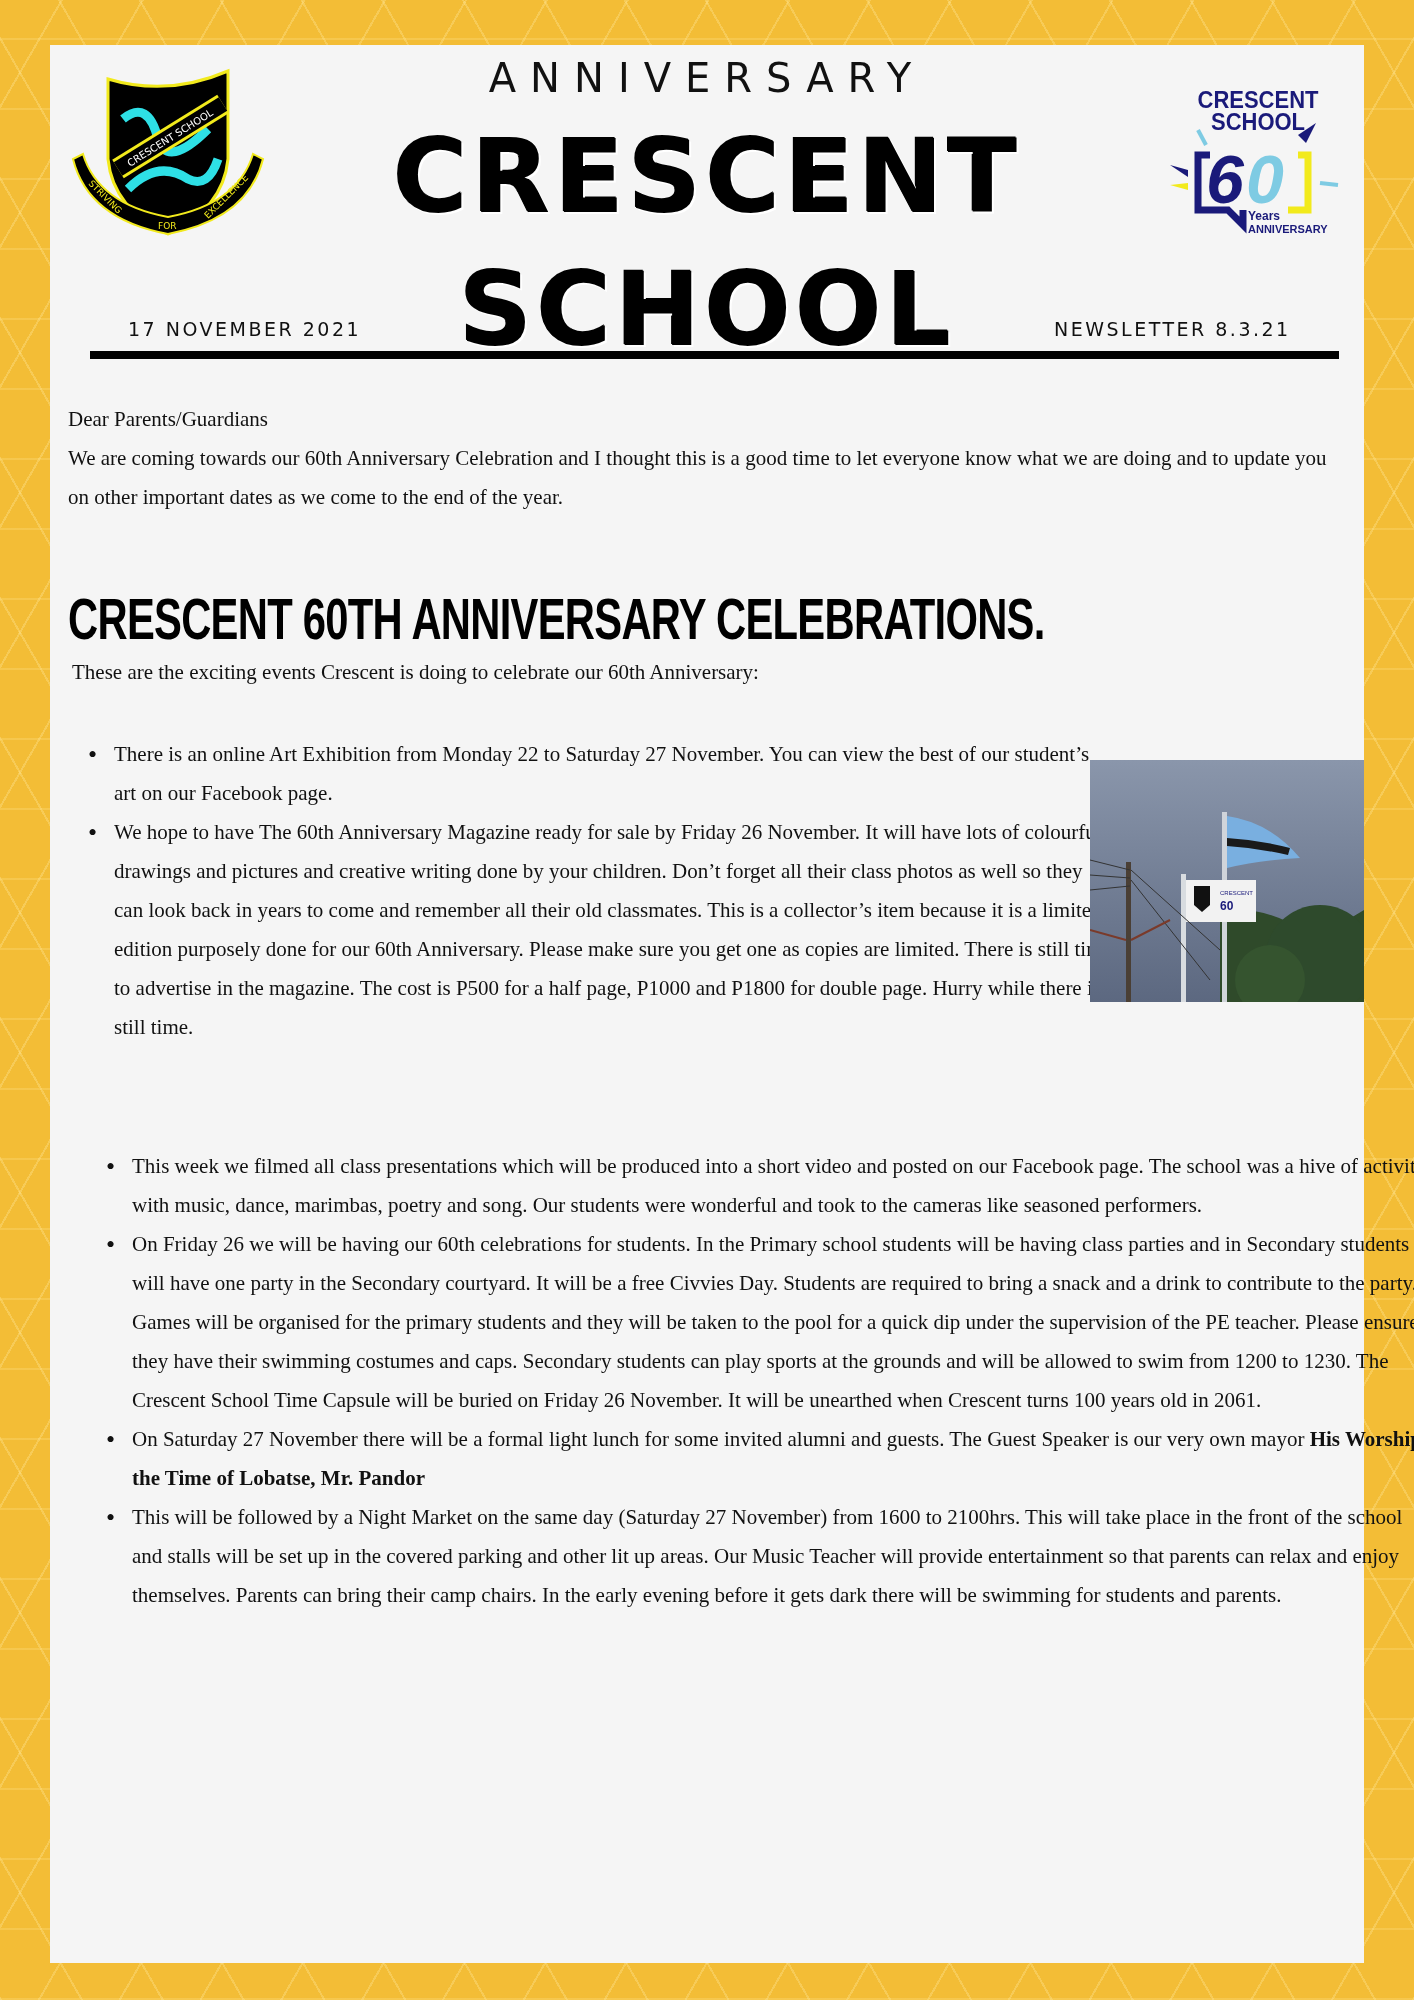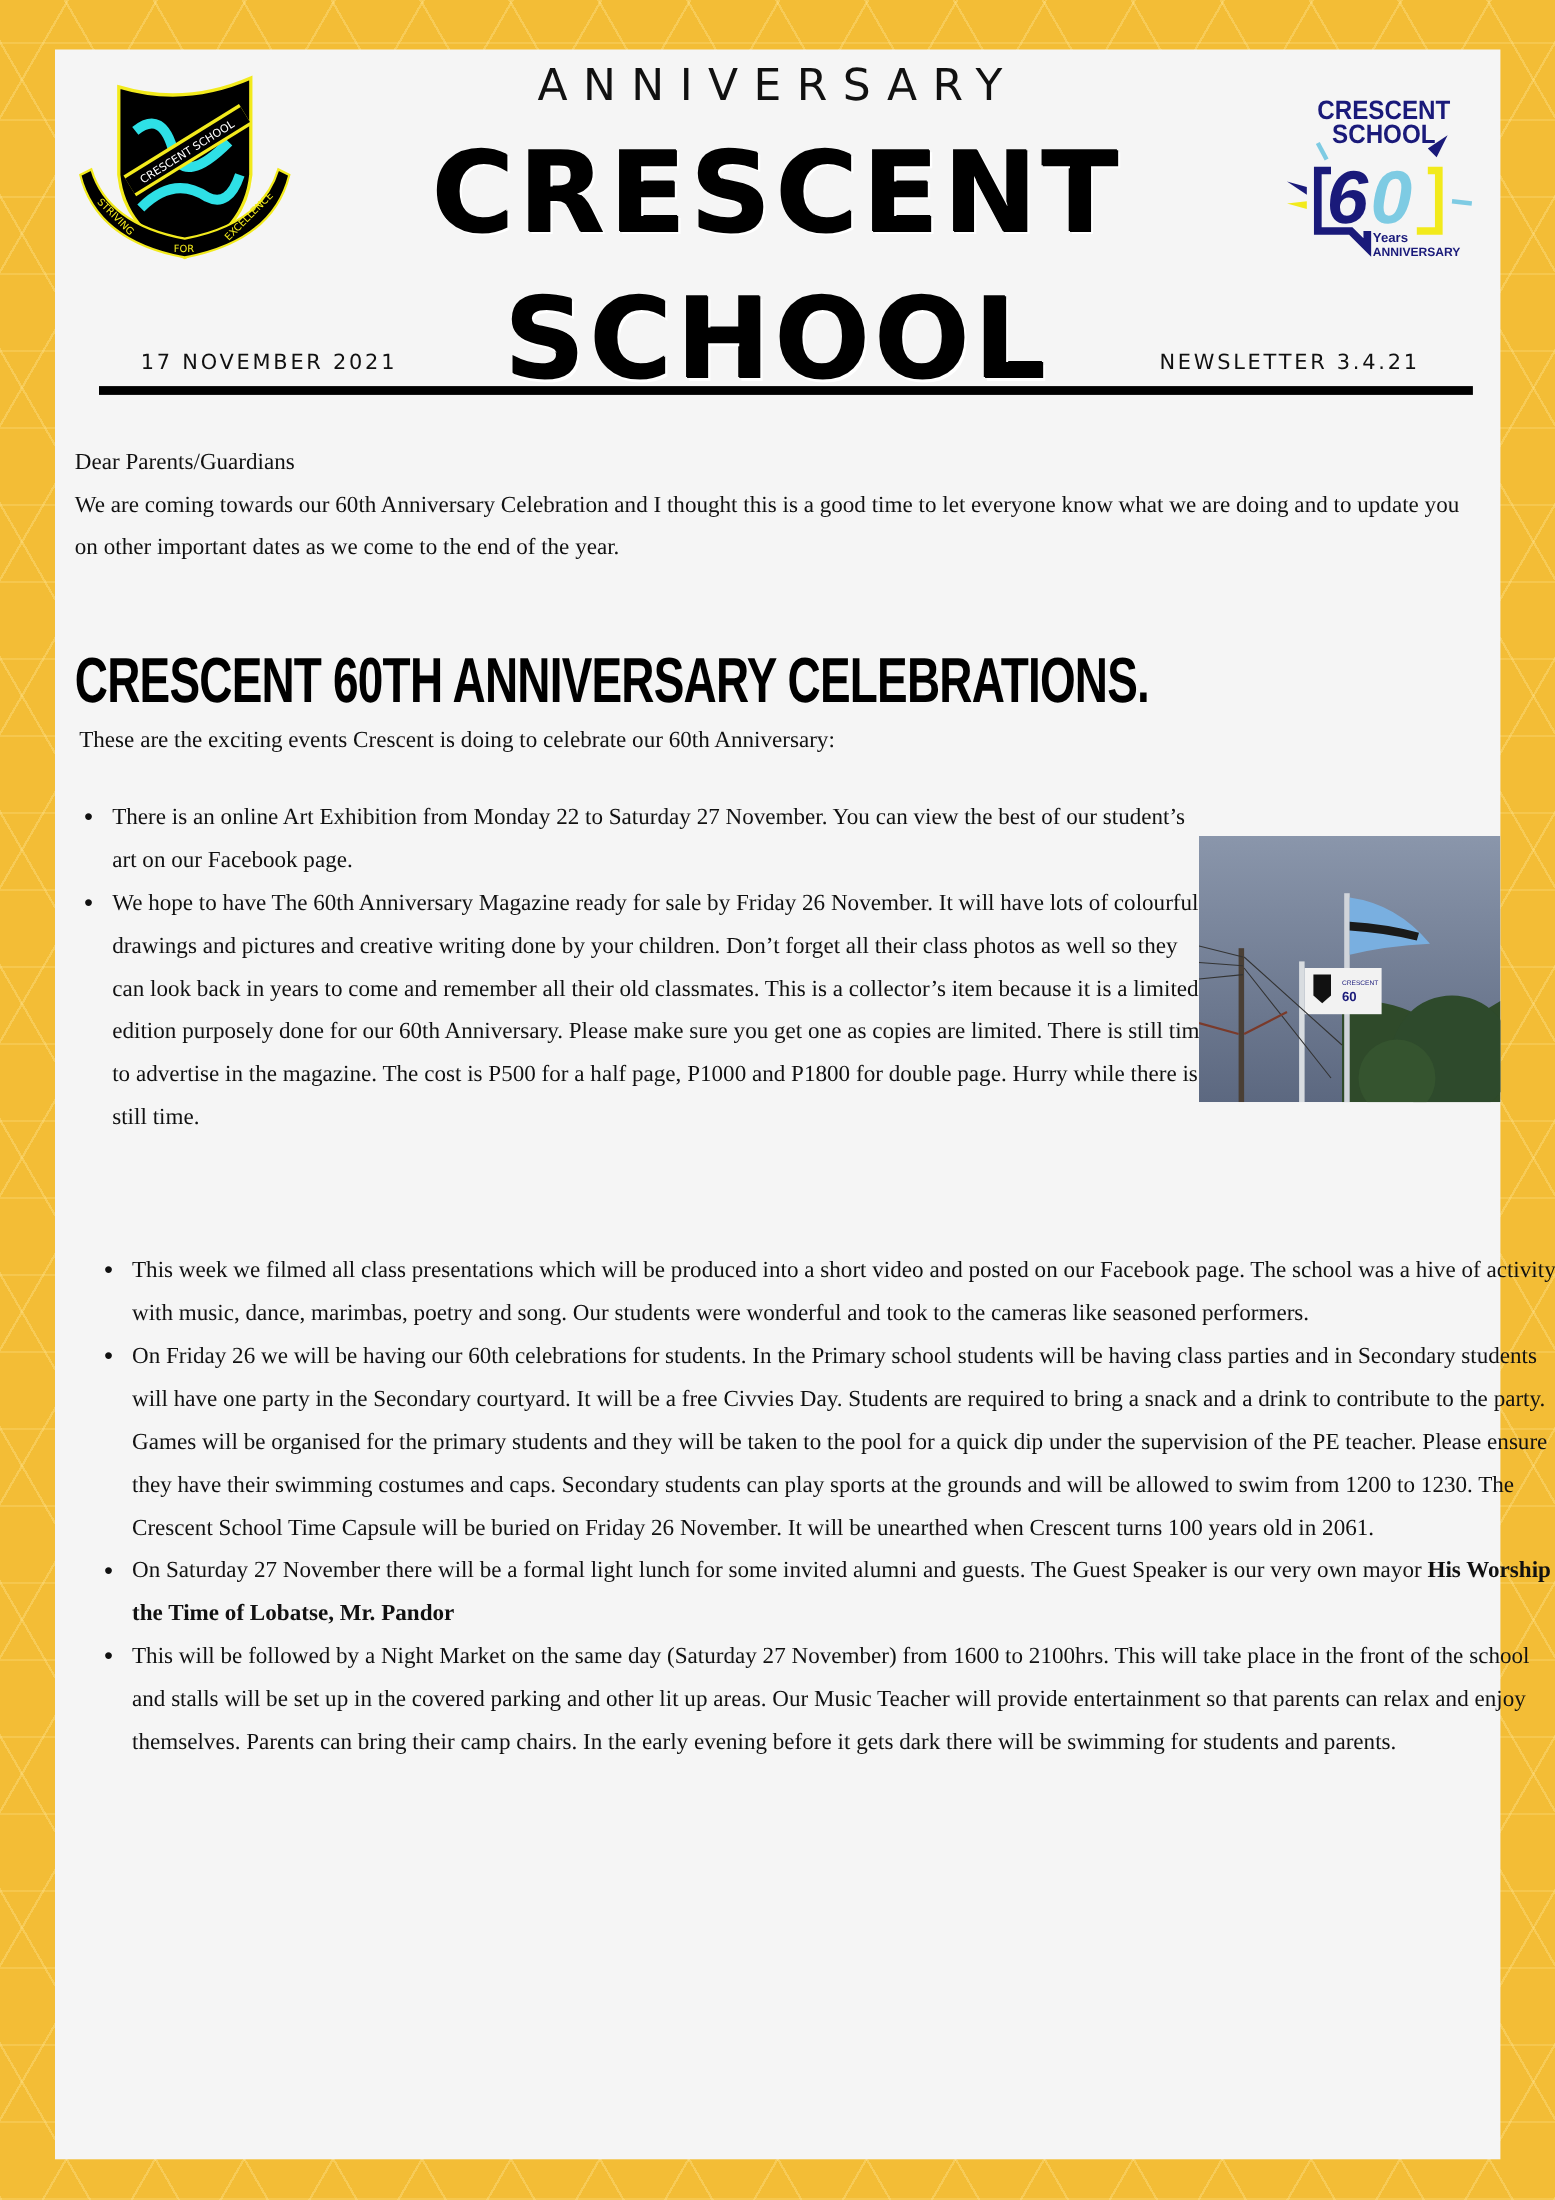--- a/index.html
+++ b/index.html
@@ -30,21 +30,21 @@
   .rule { left: 40px; top: 306px; width: 1249px; height: 8px; background: #000; }
 
   .crest { left: 18px; top: 14px; width: 200px; height: 190px; }
   .anniv { left: 1098px; top: 30px; width: 220px; height: 190px; }
 
   .body-text { font-size: 21px; line-height: 39px; }
   .greet { left: 18px; top: 355px; width: 1280px; }
   .heading { left: 18px; top: 540px; font-family: "Liberation Sans", sans-serif; font-weight: bold; font-size: 58px; color: #000; transform: scaleX(0.72); transform-origin: left top; letter-spacing: -1px; white-space: nowrap; }
   .intro { left: 22px; top: 608px; width: 1280px; }
 
-  ul { margin: 4px; padding: 0; list-style: none; }
+  ul { margin: 16px; padding: 0; list-style: none; }
   ul li { position: relative; padding-left: 30px; }
   ul li::before { content: "\2022"; position: absolute; left: 4px; top: 0; font-size: 26px; }
   .list1 { left: 18px; top: 674px; width: 1028px; }
   .list2 { left: 36px; top: 1086px; width: 1330px; }
   .photo { left: 1040px; top: 715px; width: 301px; height: 242px; overflow: hidden; }
   b { font-weight: bold; }
 </style>
 </head>
 <body>
 
@@ -77,21 +77,21 @@
     <text x="100" y="145" fill="#1a1a7a" font-size="12" font-weight="bold" font-family="Liberation Sans, sans-serif">Years</text>
     <text x="100" y="158" fill="#1a1a7a" font-size="11" font-weight="bold" font-family="Liberation Sans, sans-serif">ANNIVERSARY</text>
     <path d="M40 95 L22 90 L40 102 Z" fill="#1a1a7a"></path>
     <path d="M40 108 L22 110 L40 115 Z" fill="#f2ea1c"></path>
     <path d="M58 70 L50 55" stroke="#7ecbe3" stroke-width="4"></path>
     <path d="M150 60 L168 48 L158 68 Z" fill="#1a1a7a"></path>
     <path d="M172 108 L190 110" stroke="#7ecbe3" stroke-width="4"></path>
   </svg>
 
   <div class="abs meta date sans">17 NOVEMBER 2021</div>
-  <div class="abs meta issue sans">NEWSLETTER 3.4.21</div>
+  <div class="abs meta issue sans">NEWSLETTER 8.3.21</div>
   <div class="abs rule"></div>
 
   <div class="abs greet serif body-text">
     <div>Dear Parents/Guardians</div>
     <div>We are coming towards our 60th Anniversary Celebration and I thought this is a good time to let everyone know what we are doing and to update you on other important dates as we come to the end of the year.</div>
   </div>
 
   <div class="abs heading">CRESCENT 60TH ANNIVERSARY CELEBRATIONS.</div>
   <div class="abs intro serif body-text">These are the exciting events Crescent is doing to celebrate our 60th Anniversary:</div>
 

